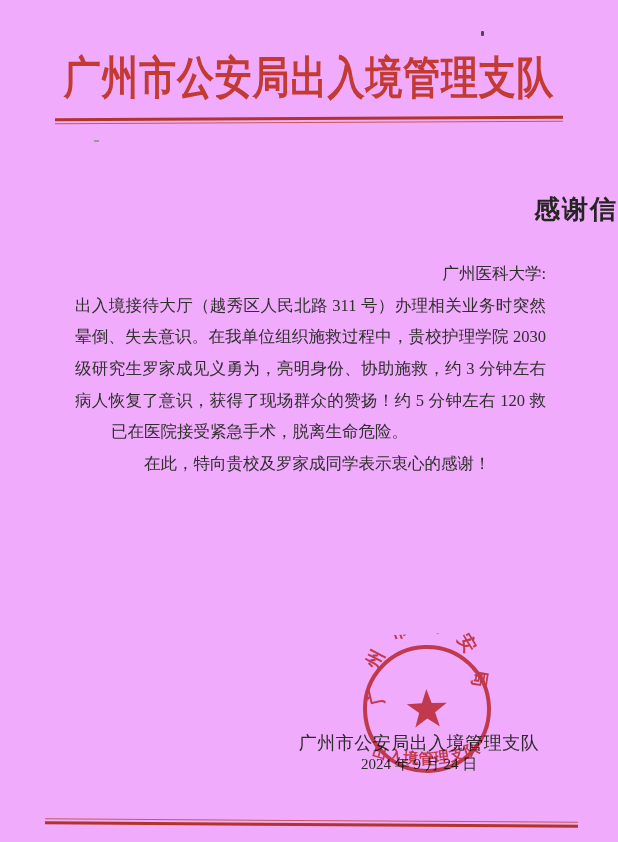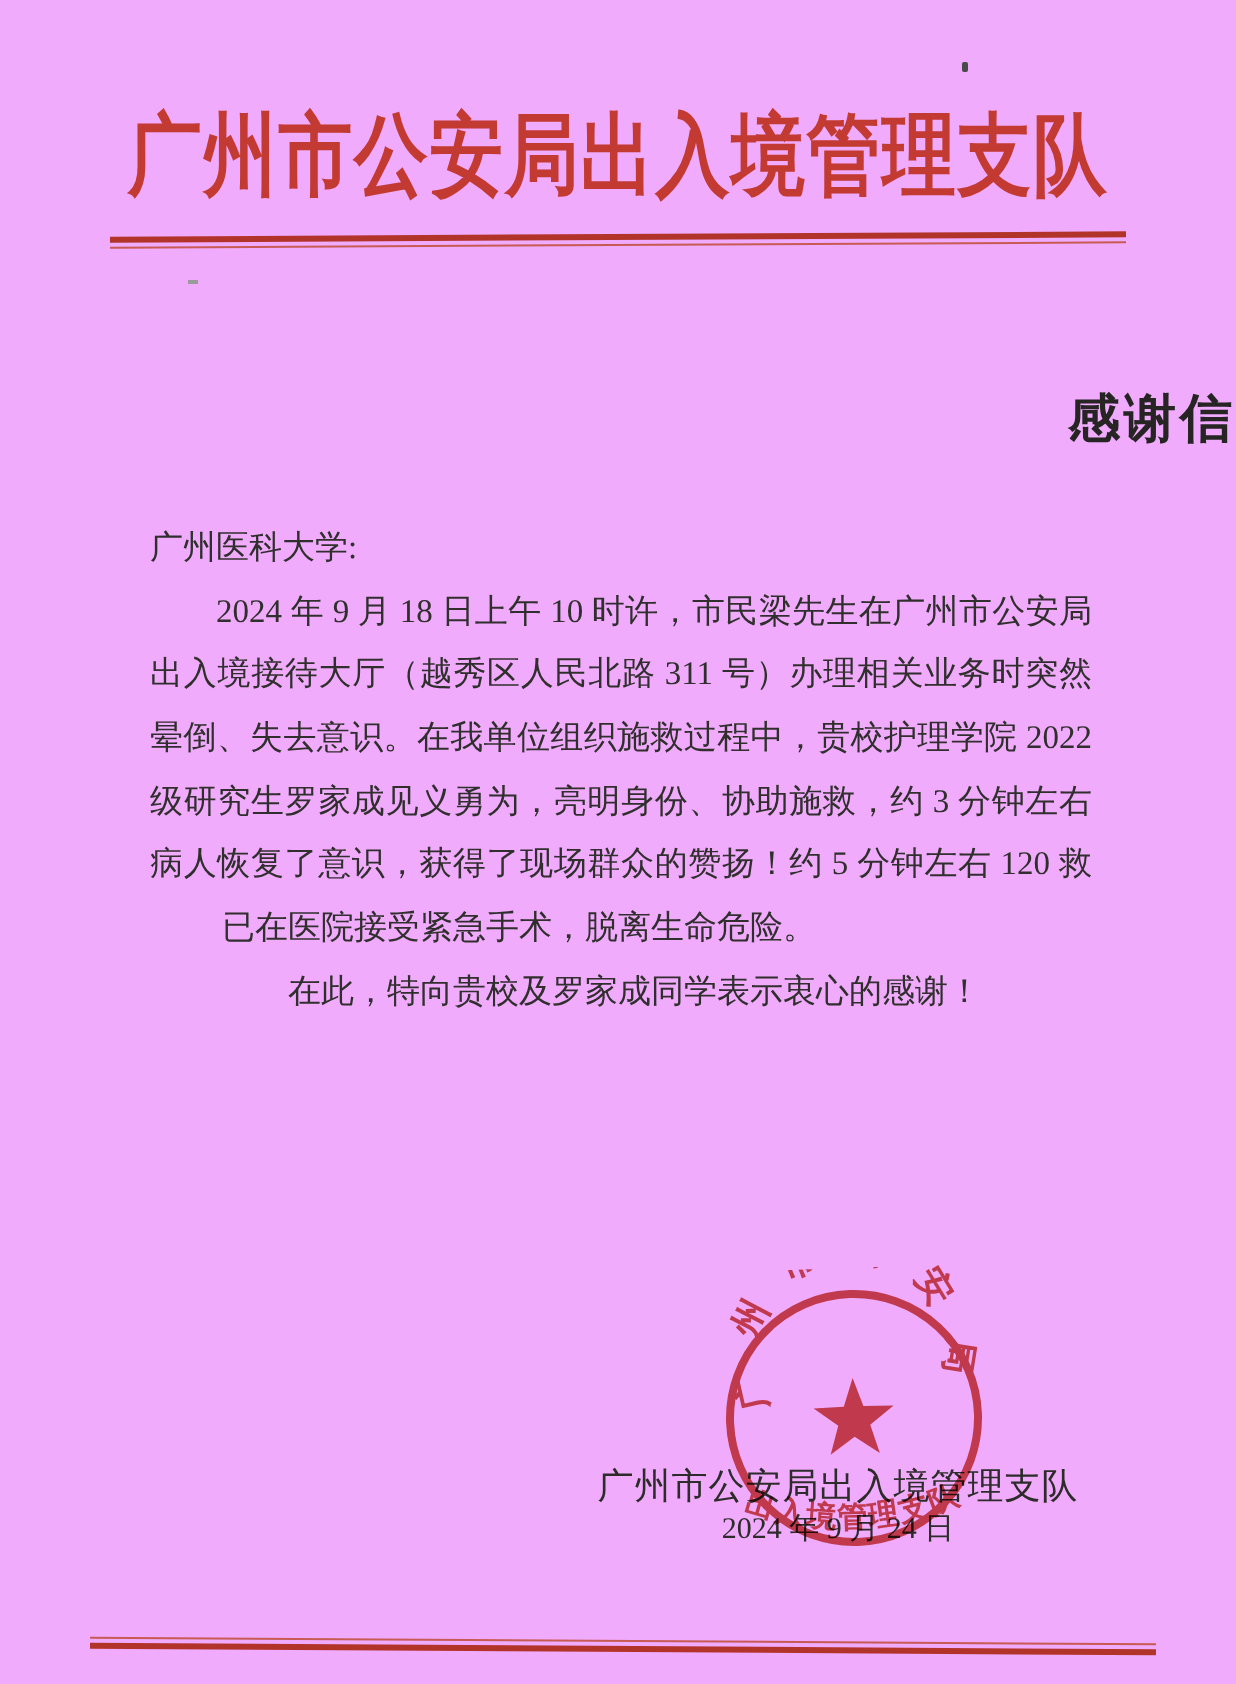--- a/index.html
+++ b/index.html
@@ -41,21 +41,21 @@
     letter-spacing:2px;
     color:#262524;
   }
 
   
   .body-block {
     position:absolute; left:75px; top:258px; width:471px;
     font-size:16.5px; line-height:31.7px;
     color:#302f2d;
   }
-  .salutation { text-align:left; }
+  .salutation { text-align:right; }
   .para .line {
     text-align:justify;
     text-align-last:justify;
     overflow:hidden;
     height:31.7px;
   }
   .para .line.first { text-indent:2em; }
   .para .line.last  { text-align-last:left;margin-left:36px; }
 
   
@@ -105,23 +105,22 @@
     <div class="a"></div>
       <div class="gap"></div>
       <div class="b"></div>
   </div>
 
   <div class="letter-title">感谢信</div>
 
   <div class="body-block">
     <div class="salutation">广州医科大学:</div>
     <div class="para">
-        <div class="line first">2024 年 9 月 18 日上午 10 时许，市民梁先生在广州市公安局</div>
         <div class="line">出入境接待大厅（越秀区人民北路 311 号）办理相关业务时突然</div>
-        <div class="line">晕倒、失去意识。在我单位组织施救过程中，贵校护理学院 2022</div>
+        <div class="line">晕倒、失去意识。在我单位组织施救过程中，贵校护理学院 2030</div>
         <div class="line">级研究生罗家成见义勇为，亮明身份、协助施救，约 3 分钟左右</div>
         <div class="line">病人恢复了意识，获得了现场群众的赞扬！约 5 分钟左右 120 救</div>
         <div class="line last">已在医院接受紧急手术，脱离生命危险。</div>
       </div>
     <div class="para">
         <div class="line first last">在此，特向贵校及罗家成同学表示衷心的感谢！</div>
       </div>
   </div>
 
   <div class="sig">

